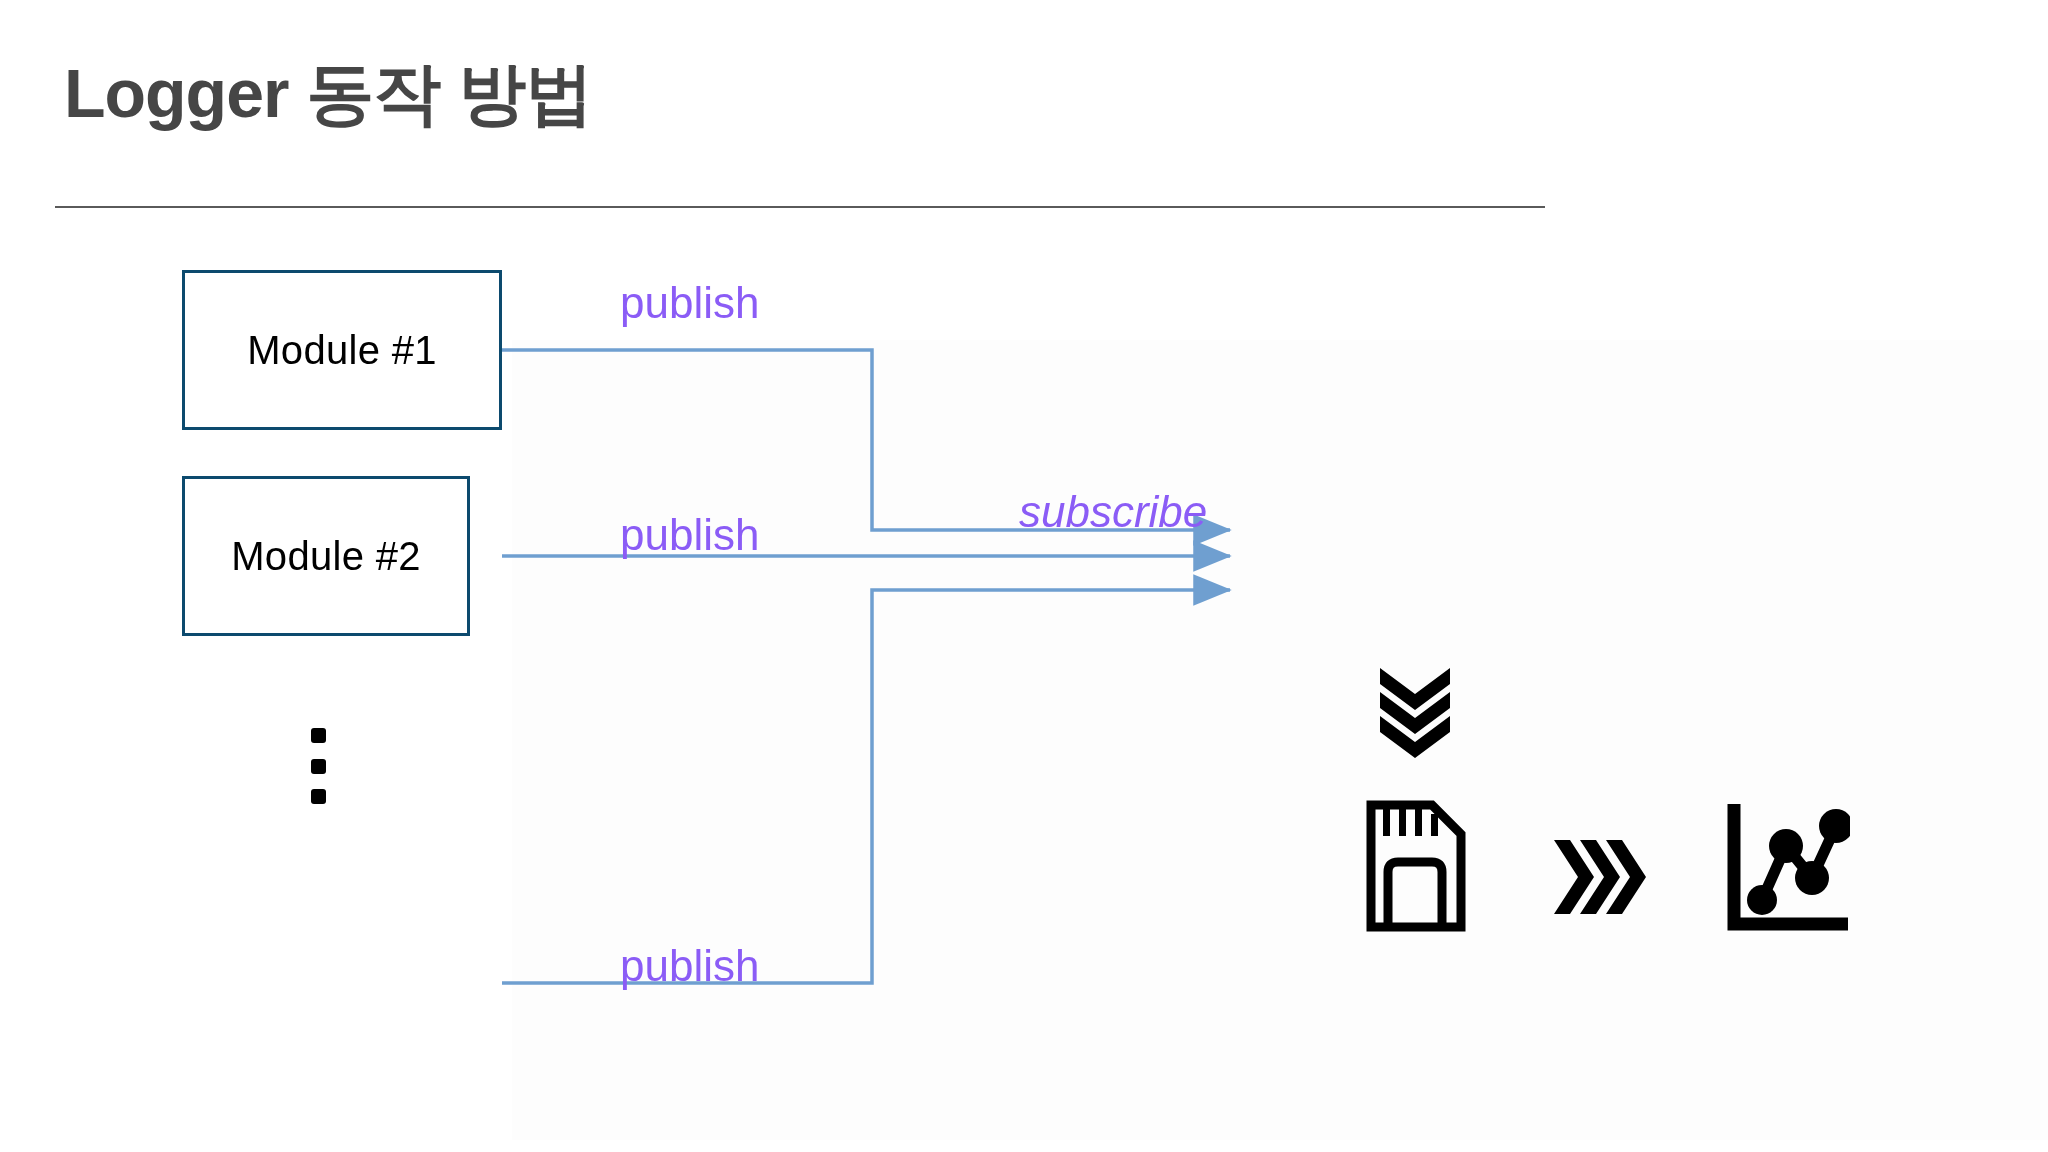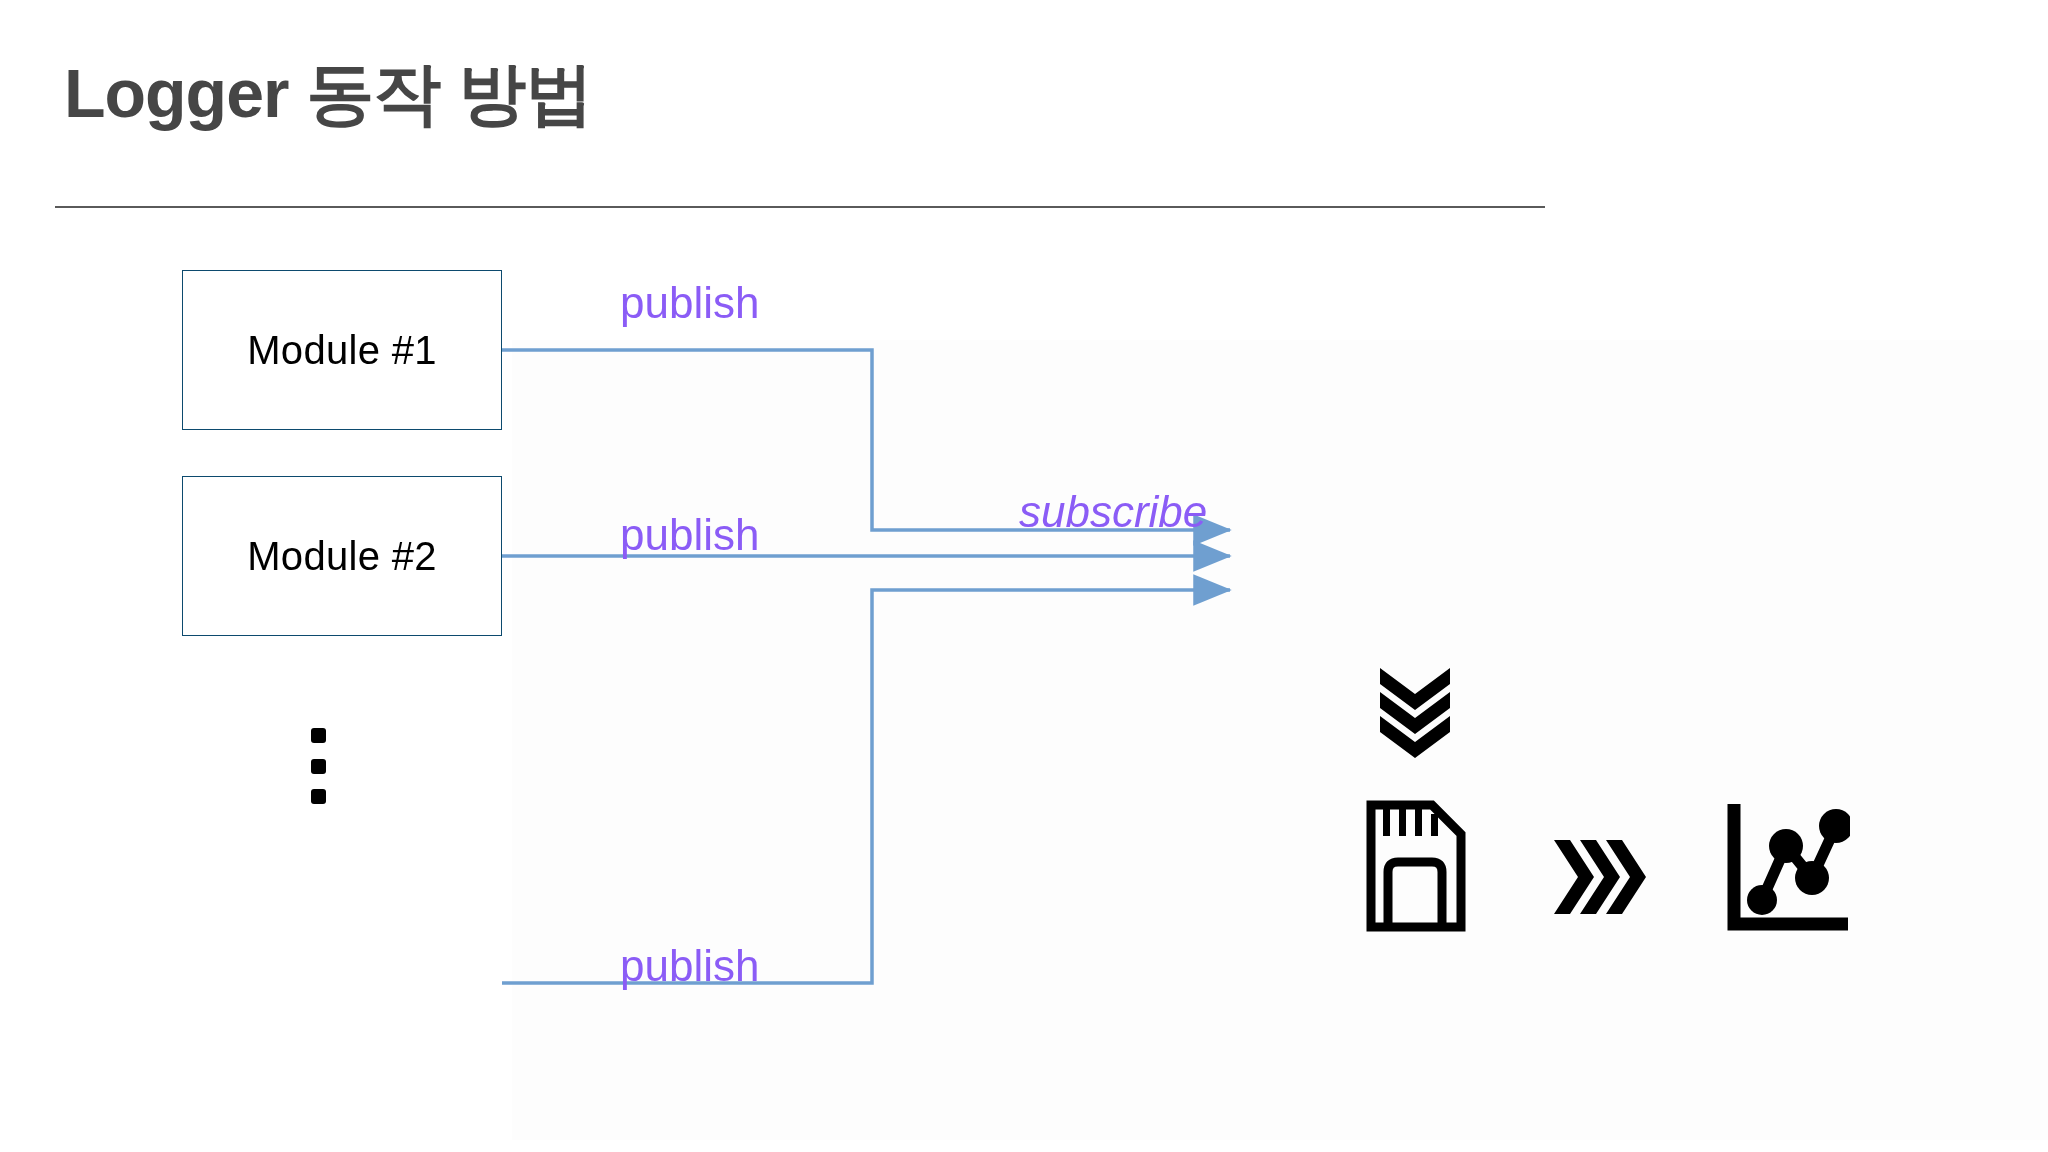--- a/index.html
+++ b/index.html
@@ -61,35 +61,35 @@
     top: 155px;
     width: 1490px;
     height: 0;
     border-top: 2px solid #5a5a5a;
   }
 
   
   .node-box {
     position: absolute;
     box-sizing: border-box;
-    border: 1px solid #0c4a6e;
+    border: 3px solid #0c4a6e;
     background: #ffffff;
     display: flex;
     align-items: center;
     justify-content: center;
   }
   .node-label {
     font-size: 40px;
     color: #000000;
     white-space: nowrap;
     letter-spacing: 0.3px;
   }
 
   #module-1 { left: 182px; top: 270px;  width: 320px; height: 160px; }
-  #module-2 { left: 182px; top: 476px;  width: 320px; height: 160px; }
+  #module-2 { left: 182px; top: 476px;  width: 288px; height: 160px; }
   #module-n { left: 182px; top: 896px;  width: 320px; height: 162px; }
   #logger   { left: 1242px; top: 474px; width: 320px; height: 160px; }
 
   
   #connectors {
     position: absolute;
     left: 0; top: 0;
     width: 2048px;
     height: 1152px;
     pointer-events: none;

